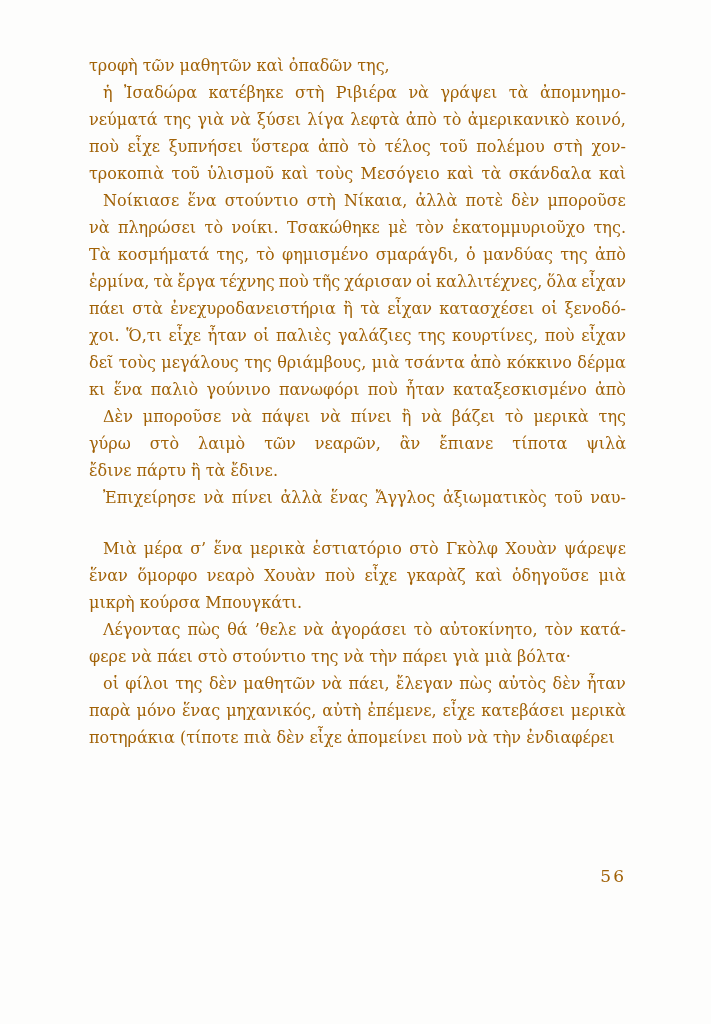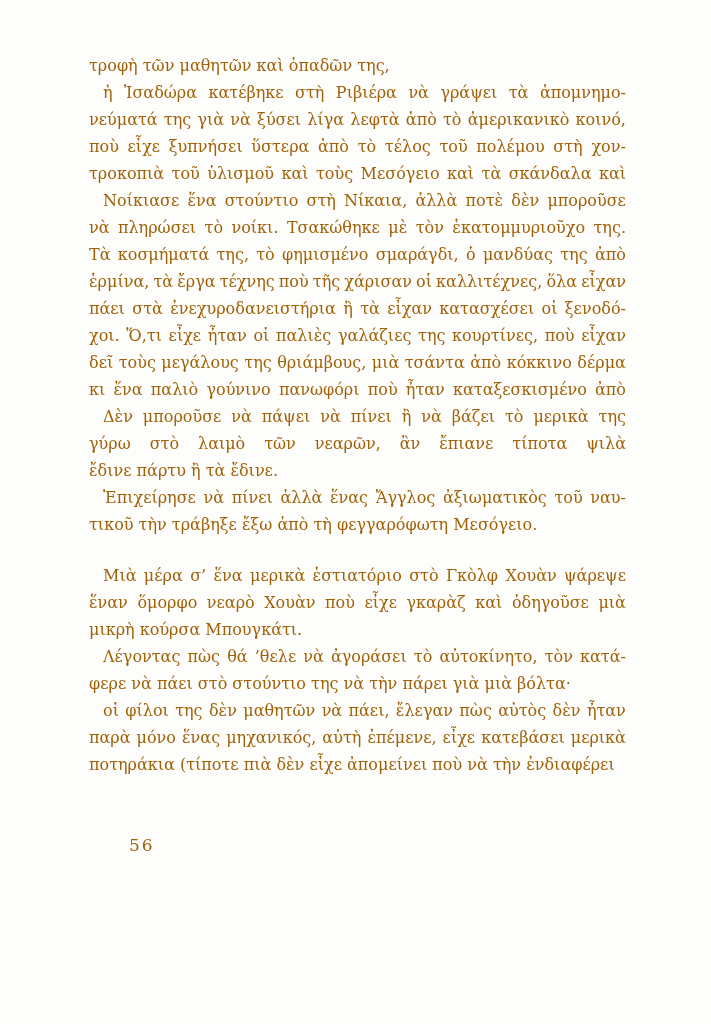--- a/index.html
+++ b/index.html
@@ -39,23 +39,23 @@
   }
   .line.indent {
     padding-left: 14px;
   }
   .line.gap {
     margin-top: 24px;
   }
   .page-number {
     position: absolute;
     left: 89px;
-    top: 832px;
+    top: 863px;
     width: 537px;
-    text-align: left;
+    text-align: right;
     text-indent: 40px;
     font-size: 17px;
     line-height: 27px;
     letter-spacing: 2px;
   }
 </style>
 </head>
 <body>
 
 <div class="page">
@@ -70,21 +70,20 @@
       <div class="line just"><span>Τὰ</span><span>κοσμήματά</span><span>της,</span><span>τὸ</span><span>φημισμένο</span><span>σμαράγδι,</span><span>ὁ</span><span>μανδύας</span><span>της</span><span>ἀπὸ</span></div>
       <div class="line just"><span>ἑρμίνα,</span><span>τὰ</span><span>ἔργα</span><span>τέχνης</span><span>ποὺ</span><span>τῆς</span><span>χάρισαν</span><span>οἱ</span><span>καλλιτέχνες,</span><span>ὅλα</span><span>εἶχαν</span></div>
       <div class="line just"><span>πάει</span><span>στὰ</span><span>ἐνεχυροδανειστήρια</span><span>ἢ</span><span>τὰ</span><span>εἶχαν</span><span>κατασχέσει</span><span>οἱ</span><span>ξενοδό-</span></div>
       <div class="line just"><span>χοι.</span><span>Ὅ,τι</span><span>εἶχε</span><span>ἦταν</span><span>οἱ</span><span>παλιὲς</span><span>γαλάζιες</span><span>της</span><span>κουρτίνες,</span><span>ποὺ</span><span>εἶχαν</span></div>
       <div class="line just"><span>δεῖ</span><span>τοὺς</span><span>μεγάλους</span><span>της</span><span>θριάμβους,</span><span>μιὰ</span><span>τσάντα</span><span>ἀπὸ</span><span>κόκκινο</span><span>δέρμα</span></div>
       <div class="line just"><span>κι</span><span>ἕνα</span><span>παλιὸ</span><span>γούνινο</span><span>πανωφόρι</span><span>ποὺ</span><span>ἦταν</span><span>καταξεσκισμένο</span><span>ἀπὸ</span></div>
       <div class="line just indent"><span>Δὲν</span><span>μποροῦσε</span><span>νὰ</span><span>πάψει</span><span>νὰ</span><span>πίνει</span><span>ἢ</span><span>νὰ</span><span>βάζει</span><span>τὸ</span><span>μερικὰ</span><span>της</span></div>
       <div class="line just"><span>γύρω</span><span>στὸ</span><span>λαιμὸ</span><span>τῶν</span><span>νεαρῶν,</span><span>ἂν</span><span>ἔπιανε</span><span>τίποτα</span><span>ψιλὰ</span></div>
       <div class="line">ἔδινε πάρτυ ἢ τὰ ἔδινε.</div>
       <div class="line just indent"><span>Ἐπιχείρησε</span><span>νὰ</span><span>πίνει</span><span>ἀλλὰ</span><span>ἕνας</span><span>Ἄγγλος</span><span>ἀξιωματικὸς</span><span>τοῦ</span><span>ναυ-</span></div>
-      <div class="line">τικοῦ τὴν τράβηξε ἔξω ἀπὸ τὴ φεγγαρόφωτη Μεσόγειο.</div>
       <div class="line just indent gap"><span>Μιὰ</span><span>μέρα</span><span>σ’</span><span>ἕνα</span><span>μερικὰ</span><span>ἑστιατόριο</span><span>στὸ</span><span>Γκὸλφ</span><span>Χουὰν</span><span>ψάρεψε</span></div>
       <div class="line just"><span>ἕναν</span><span>ὅμορφο</span><span>νεαρὸ</span><span>Χουὰν</span><span>ποὺ</span><span>εἶχε</span><span>γκαρὰζ</span><span>καὶ</span><span>ὁδηγοῦσε</span><span>μιὰ</span></div>
       <div class="line">μικρὴ κούρσα Μπουγκάτι.</div>
       <div class="line just indent"><span>Λέγοντας</span><span>πὼς</span><span>θά</span><span>’θελε</span><span>νὰ</span><span>ἀγοράσει</span><span>τὸ</span><span>αὐτοκίνητο,</span><span>τὸν</span><span>κατά-</span></div>
       <div class="line">φερε νὰ πάει στὸ στούντιο της νὰ τὴν πάρει γιὰ μιὰ βόλτα·</div>
       <div class="line just indent"><span>οἱ</span><span>φίλοι</span><span>της</span><span>δὲν</span><span>μαθητῶν</span><span>νὰ</span><span>πάει,</span><span>ἔλεγαν</span><span>πὼς</span><span>αὐτὸς</span><span>δὲν</span><span>ἦταν</span></div>
       <div class="line just"><span>παρὰ</span><span>μόνο</span><span>ἕνας</span><span>μηχανικός,</span><span>αὐτὴ</span><span>ἐπέμενε,</span><span>εἶχε</span><span>κατεβάσει</span><span>μερικὰ</span></div>
       <div class="line">ποτηράκια (τίποτε πιὰ δὲν εἶχε ἀπομείνει ποὺ νὰ τὴν ἐνδιαφέρει</div>
     </div>
   <div class="page-number">56</div>

